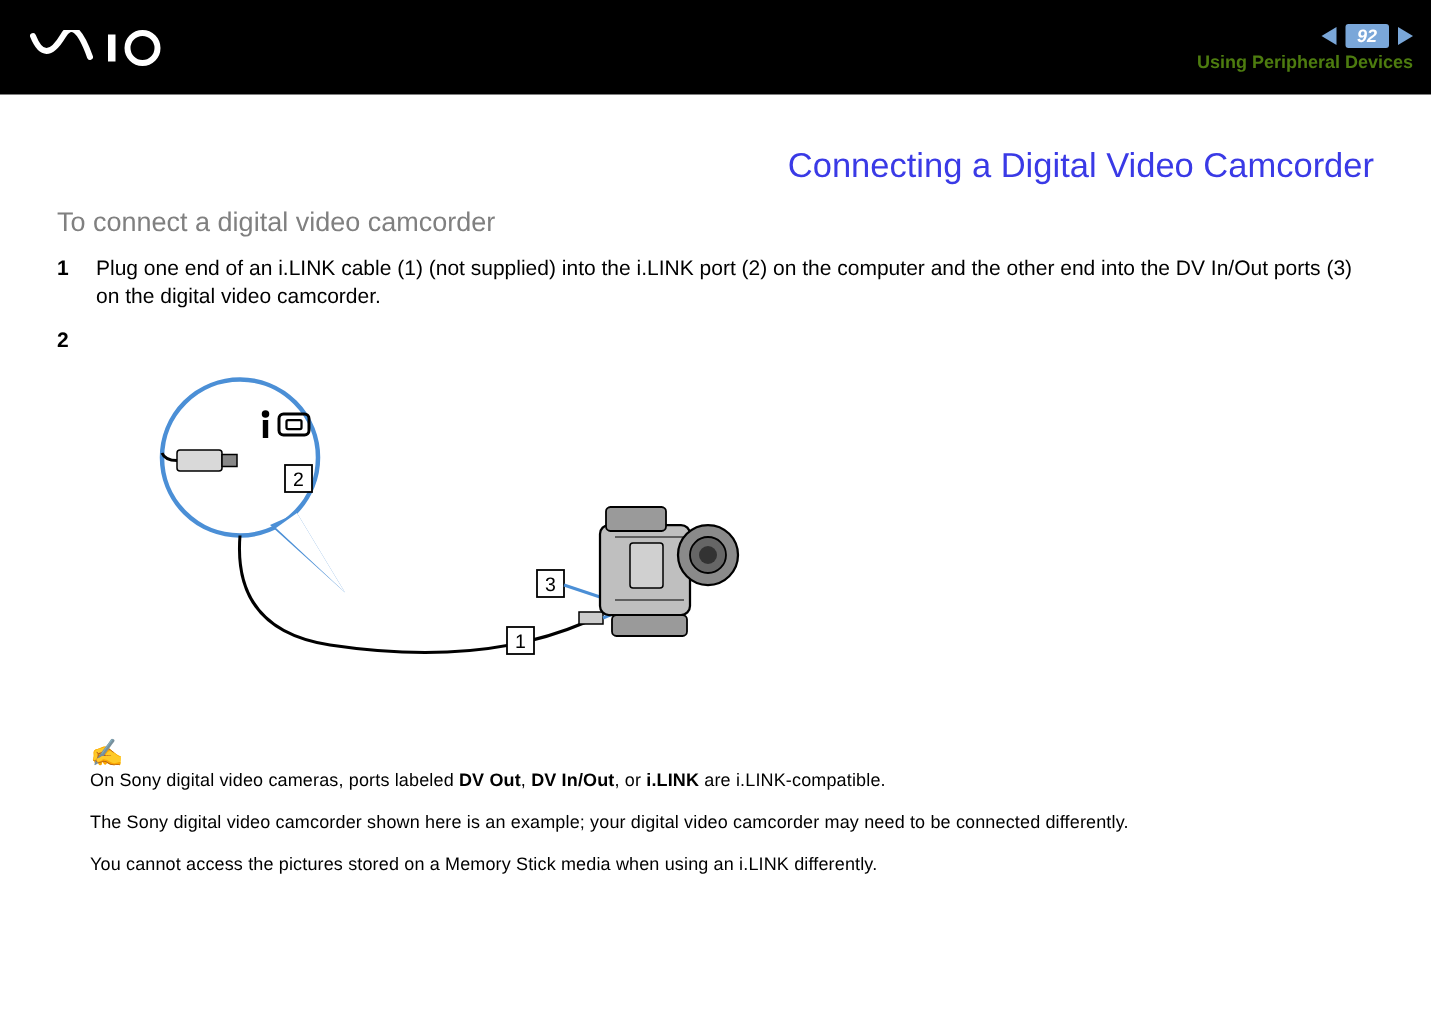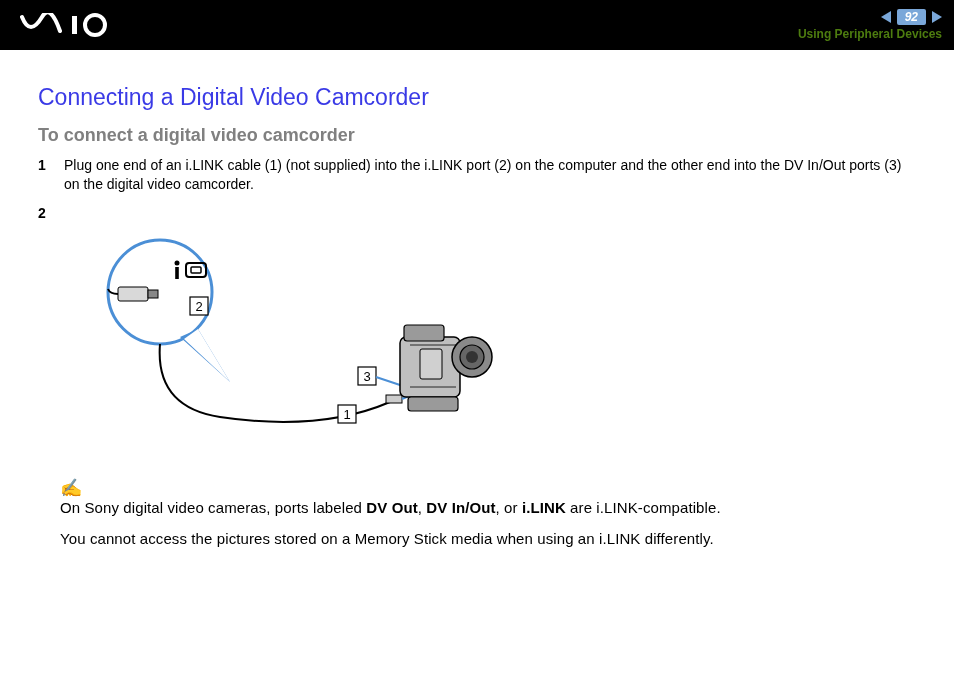--- a/index.html
+++ b/index.html
@@ -1,36 +1,36 @@
 <!DOCTYPE html>
 <html><head>
 <meta charset="utf-8">
 <style>
   * { box-sizing: border-box; margin: 0; padding: 0; }
   html, body { width: 954px; height: 674px; font-family: Arial, Helvetica, sans-serif; background: #fff; color: #000; }
-  .topbar { height: 50px; background: #000; display: flex; align-items: center; justify-content: space-between; padding: 0 12px 0 20px; }
+  .topbar { height: 63px; background: #000; display: flex; align-items: center; justify-content: space-between; padding: 0 12px 0 20px; }
   .logo { color: #fff; display: flex; align-items: center; gap: 2px; }
   .logo svg { display: block; }
   .topright { display: flex; flex-direction: column; align-items: flex-end; gap: 2px; }
   .pagenav { display: flex; align-items: center; gap: 6px; }
   .tri { width: 0; height: 0; border-top: 6px solid transparent; border-bottom: 6px solid transparent; }
   .tri-left { border-right: 10px solid #7aa7d9; }
   .tri-right { border-left: 10px solid #7aa7d9; }
   .pagenum-badge { background: #7aa7d9; color: #fff; font-style: italic; font-weight: bold; font-size: 12px; padding: 1px 8px; border-radius: 2px; }
   .breadcrumb { color: #4d7c0f; font-weight: bold; font-size: 12px; }
   .content { padding: 34px 38px 20px 38px; }
-  h1.section-title { color: #3a3ae6; font-weight: normal; font-size: 23px; margin-bottom: 14px; }
-  h2.subhead { color: #808080; font-weight: bold; font-size: 18px; margin-bottom: 10px; }
+  h1.section-title { color: #3a3ae6; font-weight: normal; font-size: 23px; margin-bottom: 14px; text-align: right; }
+  h2.subhead { color: #808080; font-weight: normal; font-size: 18px; margin-bottom: 10px; }
   ol.steps { list-style: none; }
   ol.steps li { display: flex; gap: 12px; font-size: 14px; line-height: 1.35; margin-bottom: 10px; }
   ol.steps .num { font-weight: bold; min-width: 14px; }
   .figure { margin: 14px 0 16px 22px; }
   .notes { margin-left: 22px; }
   .note-icon { color: #4b8fd6; font-size: 18px; display: inline-block; }
-  .note-line { font-size: 15px; margin-bottom: 14px; font-family: "Helvetica Neue", Arial, sans-serif; font-stretch: condensed; letter-spacing: 0.1px; }
+  .note-line { font-size: 12px; margin-bottom: 14px; font-family: "Helvetica Neue", Arial, sans-serif; font-stretch: condensed; letter-spacing: 0.1px; }
   .bold { font-weight: bold; }
 </style>
 </head>
 <body>
 
 <div class="topbar">
   <div class="logo">
     <svg width="110" height="24" viewBox="0 0 110 24">
       <path d="M2 4 Q 10 24 22 4 Q 30 -10 40 18" stroke="#fff" stroke-width="4" fill="none" stroke-linecap="round"></path>
       <rect x="52" y="3" width="5" height="18" fill="#fff"></rect>
@@ -109,15 +109,16 @@
         <line x1="350" y1="150" x2="396" y2="150" stroke="#000" stroke-width="0.8"></line>
       </g>
     </svg>
   </div>
 
   <div class="notes">
     <div class="note-icon">✍</div>
     <p class="note-line">
       <span>On Sony digital video cameras, ports labeled </span><span class="bold">DV Out</span><span>, </span><span class="bold">DV In/Out</span><span>, or </span><span class="bold">i.LINK</span><span> are i.LINK-compatible.</span>
     </p>
+    <p class="note-line">The Sony digital video camcorder shown here is an example; your digital video camcorder may need to be connected differently.</p>
     <p class="note-line">You cannot access the pictures stored on a Memory Stick media when using an i.LINK differently.</p>
   </div>
 </div>
 
 </body></html>

